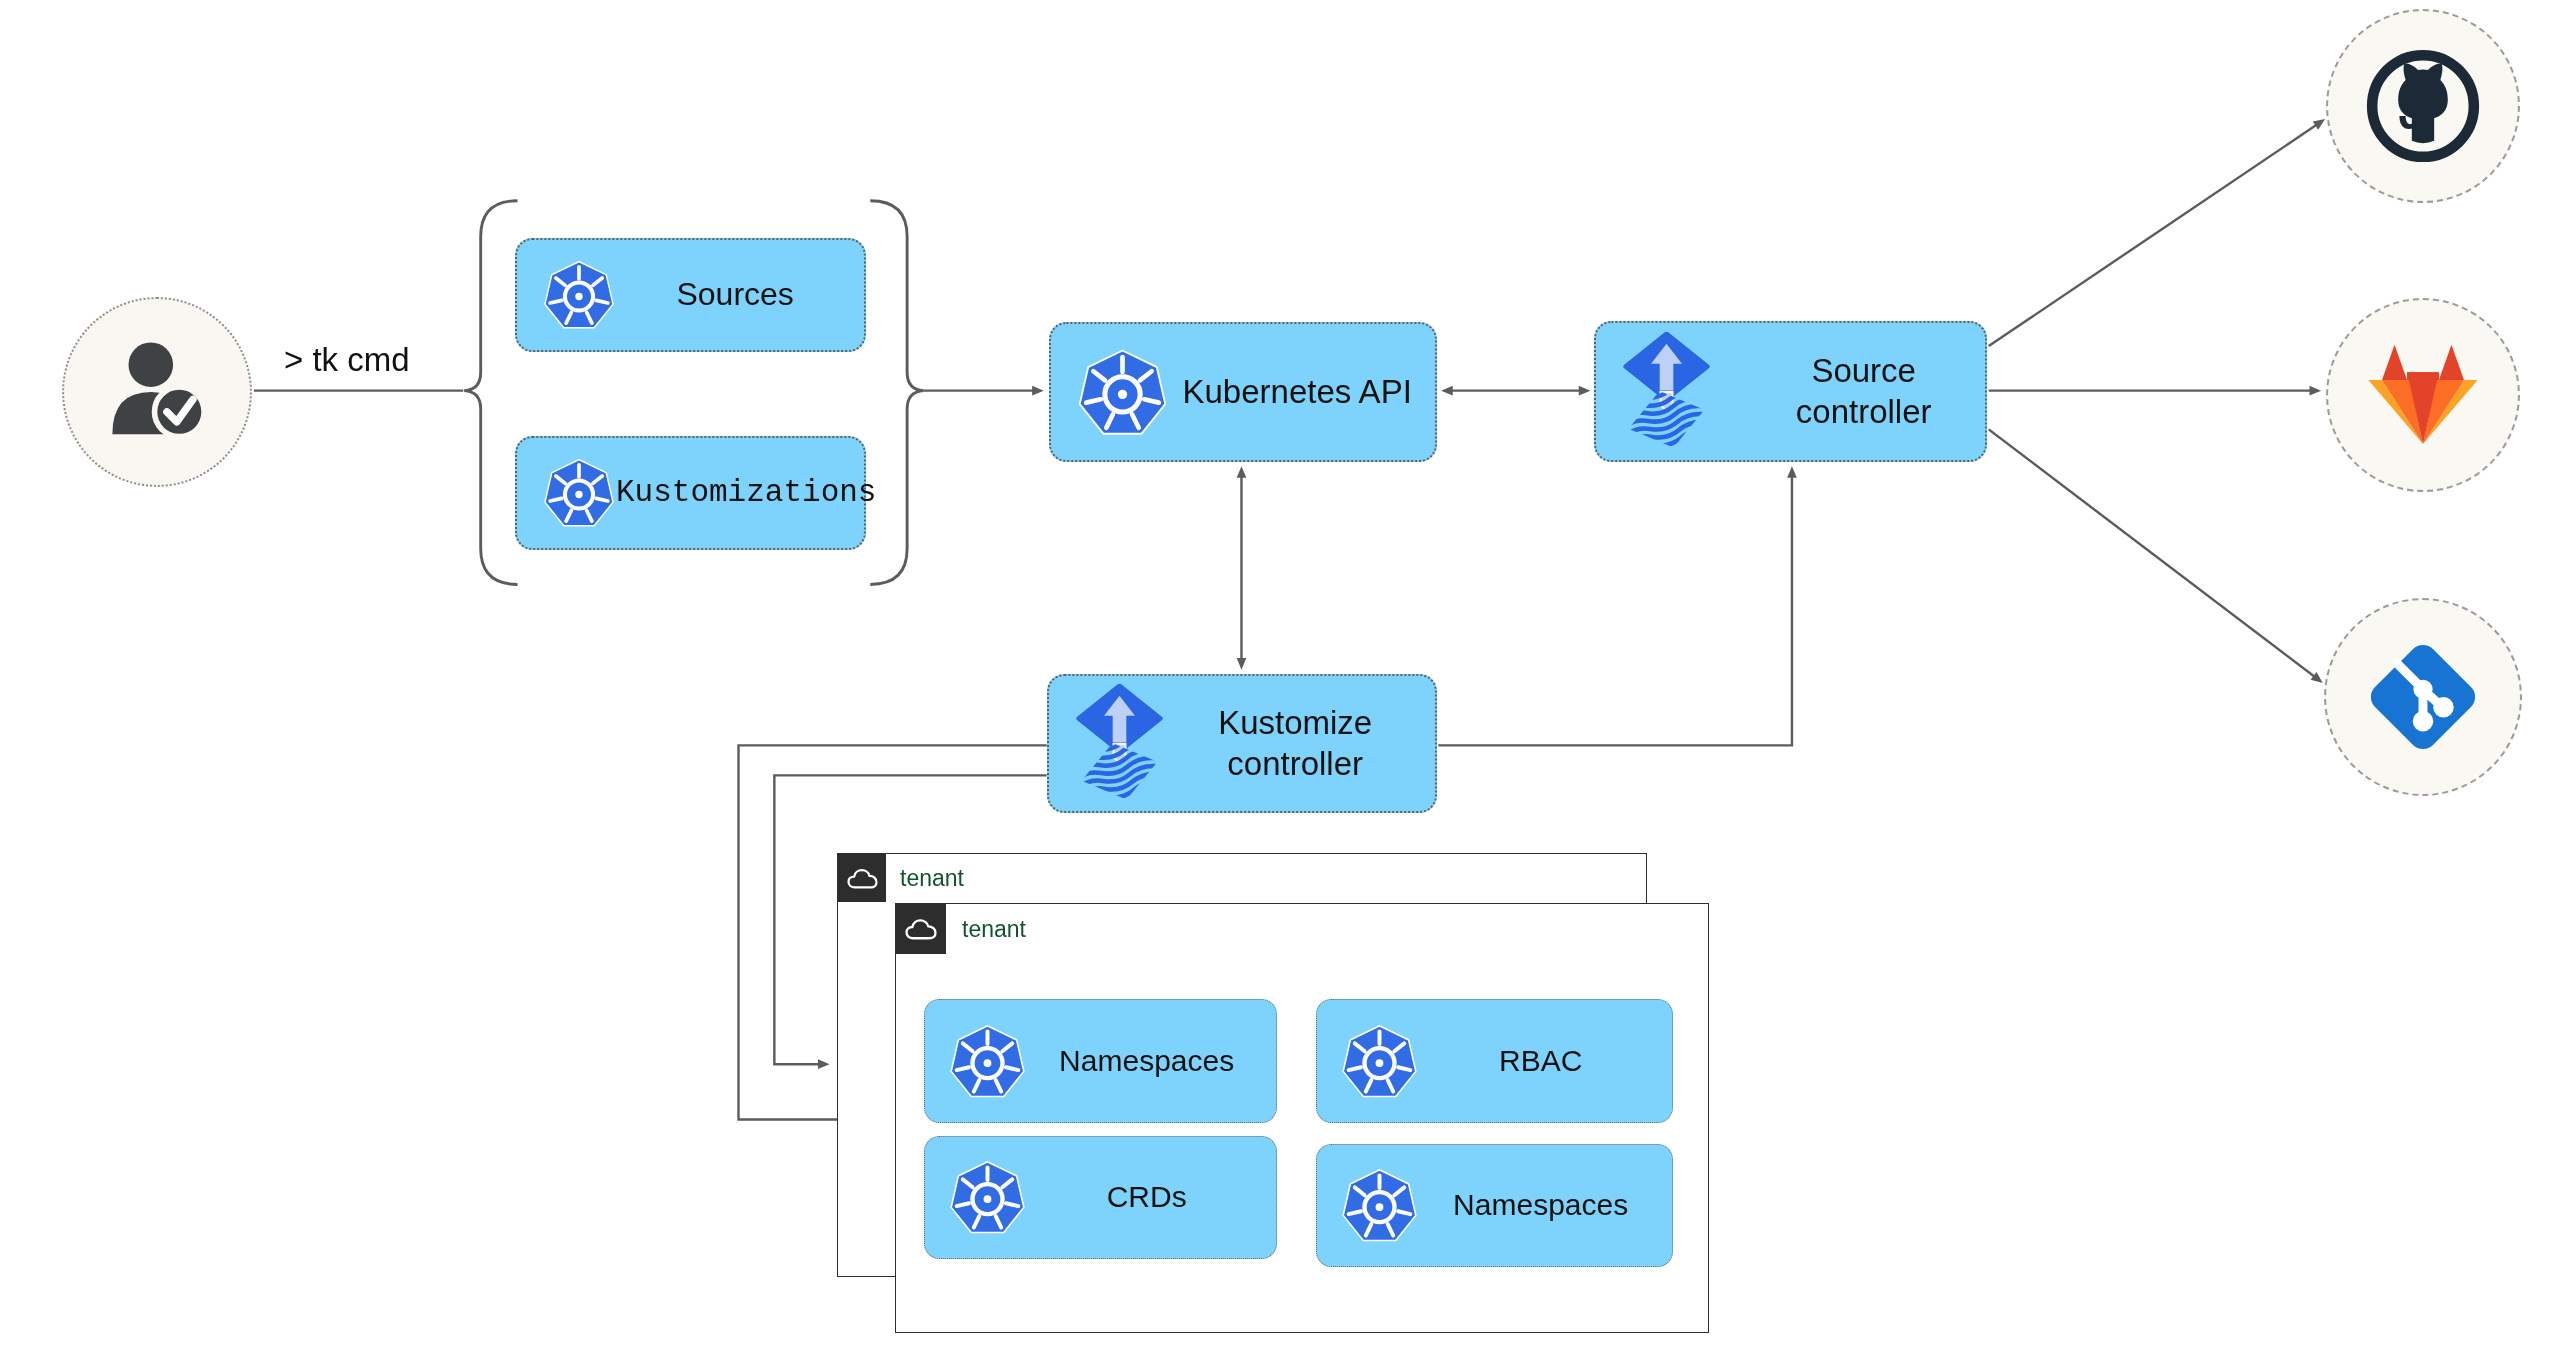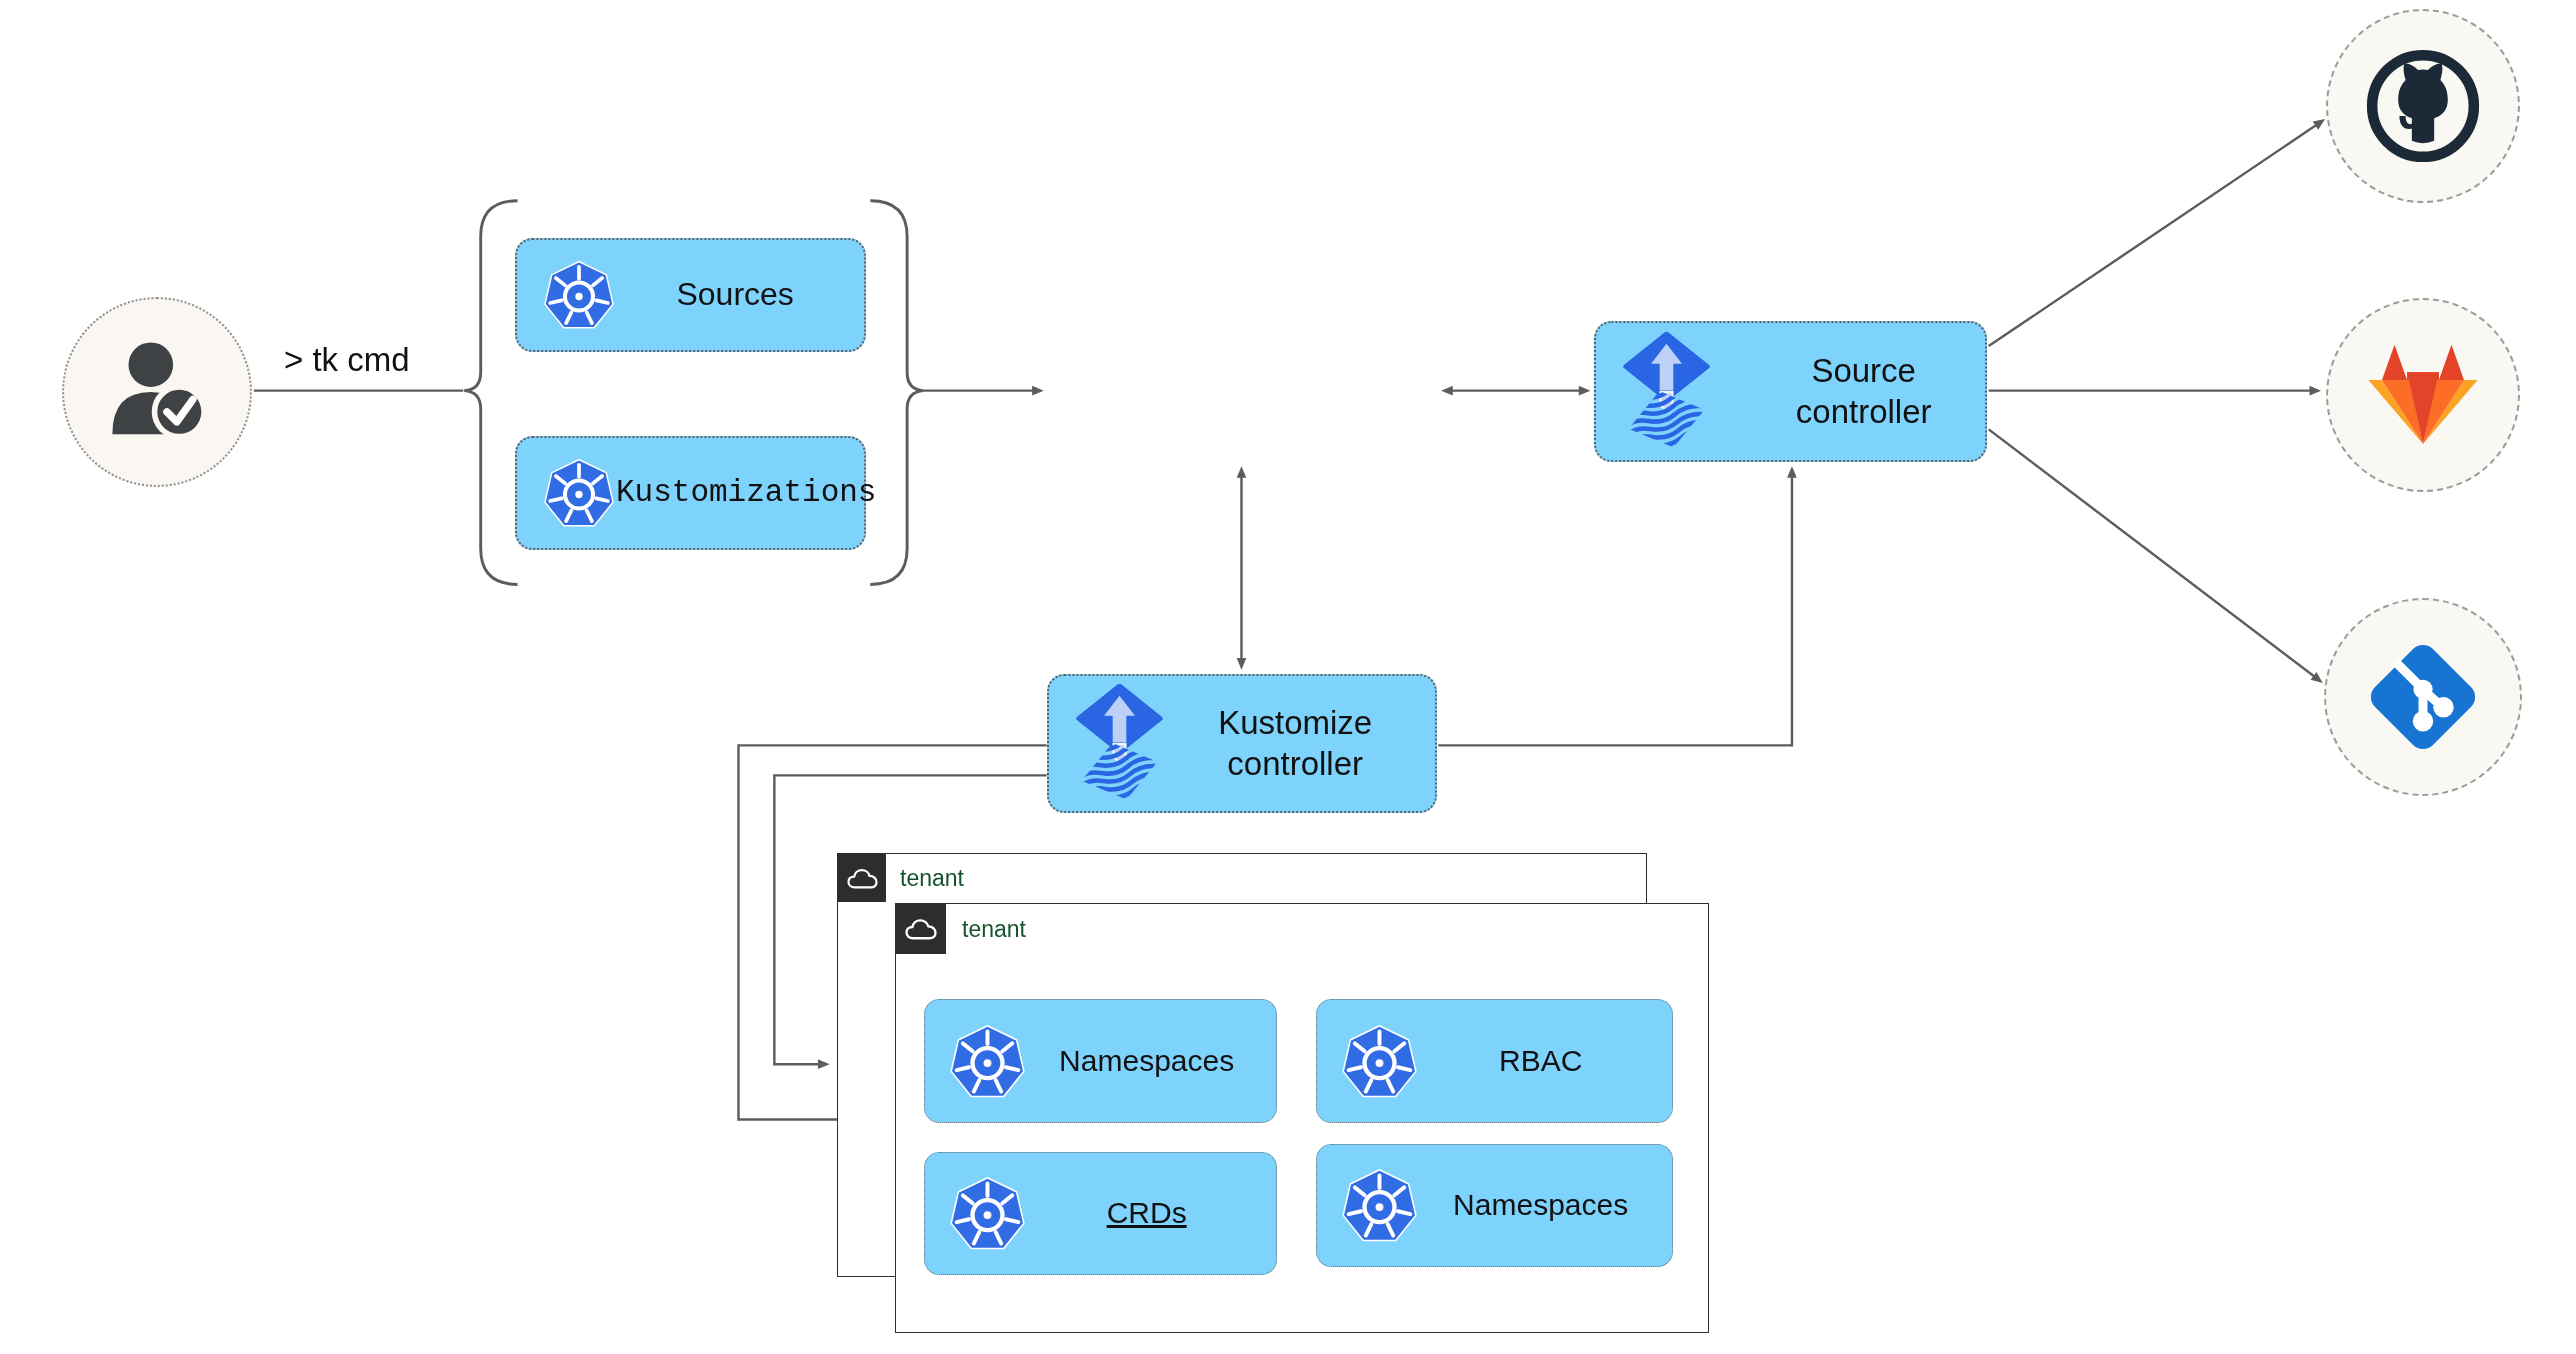--- a/index.html
+++ b/index.html
@@ -177,20 +177,26 @@
       </svg>
     <div class="nlabel">Sources</div>
   </div>
   <div class="node" style="left:515px; top:436px; width:351px; height:114px;">
     <svg class="nicon" width="74" height="74" viewBox="0 0 76 76">
         <use href="#k8s"></use>
       </svg>
     <div class="nlabel" style="font-size:31px;font-family:Liberation Mono, monospace;">Kustomizations</div>
   </div>
 
+  <div class="node nowrap" style="left:1049px; top:322px; width:388px; height:140px;">
+    <svg class="nicon" width="93" height="93" viewBox="0 0 96 96">
+        <use href="#k8s"></use>
+      </svg>
+    <div class="nlabel" style="font-size:33px;">Kubernetes API</div>
+  </div>
 
   <div class="node" style="left:1594px; top:321px; width:393px; height:141px;gap:40px;">
     <svg class="nicon" width="91" height="120" viewBox="0 0 94 124">
         <use href="#flux"></use>
       </svg>
     <div class="nlabel" style="font-size:33px; max-width:242px; margin:0 auto;">Source controller</div>
   </div>
 
   <div class="node" style="left:1047px; top:674px; width:390px; height:139px;">
     <svg class="nicon" width="91" height="120" viewBox="0 0 94 124">
@@ -237,21 +243,21 @@
           <use href="#k8s"></use>
         </svg>
       <div class="nlabel">Namespaces</div>
     </div>
     <div class="node resource" style="left:420px; top:95px; width:357px; height:124px;">
       <svg class="nicon" width="79" height="79" viewBox="0 0 82 82">
           <use href="#k8s"></use>
         </svg>
       <div class="nlabel">RBAC</div>
     </div>
-    <div class="node resource" style="left:28px; top:248px; width:353px; height:123px;text-decoration:underline;">
+    <div class="node resource" style="left:28px; top:232px; width:353px; height:123px;">
       <svg class="nicon" width="79" height="79" viewBox="0 0 82 82">
           <use href="#k8s"></use>
         </svg>
       <div class="nlabel">CRDs</div>
     </div>
     <div class="node resource" style="left:420px; top:240px; width:357px; height:123px;">
       <svg class="nicon" width="79" height="79" viewBox="0 0 82 82">
           <use href="#k8s"></use>
         </svg>
       <div class="nlabel">Namespaces</div>

